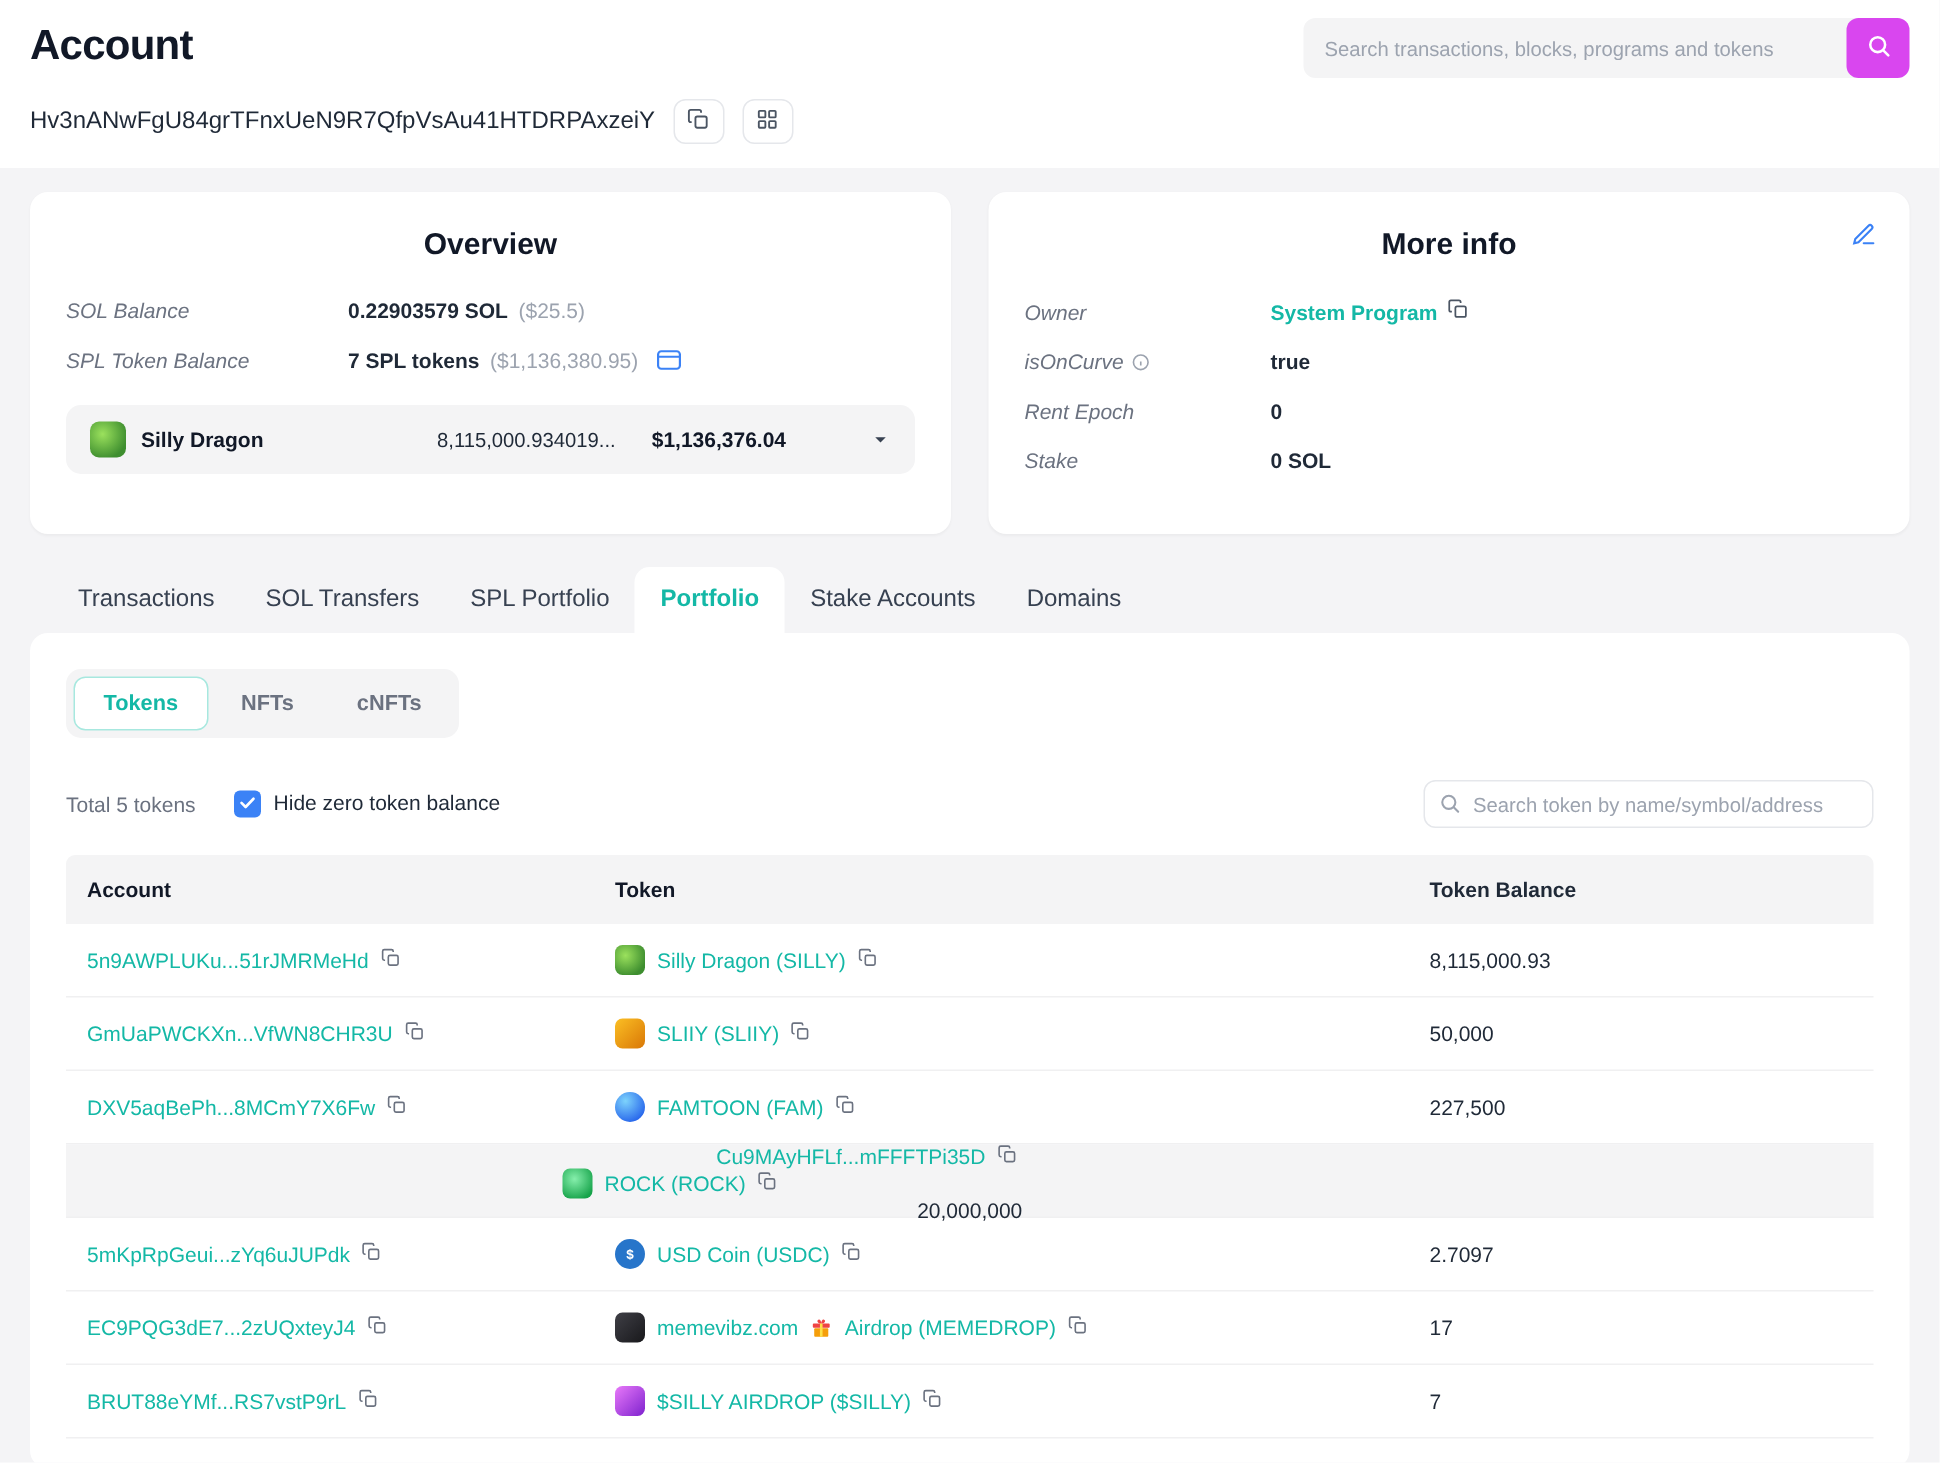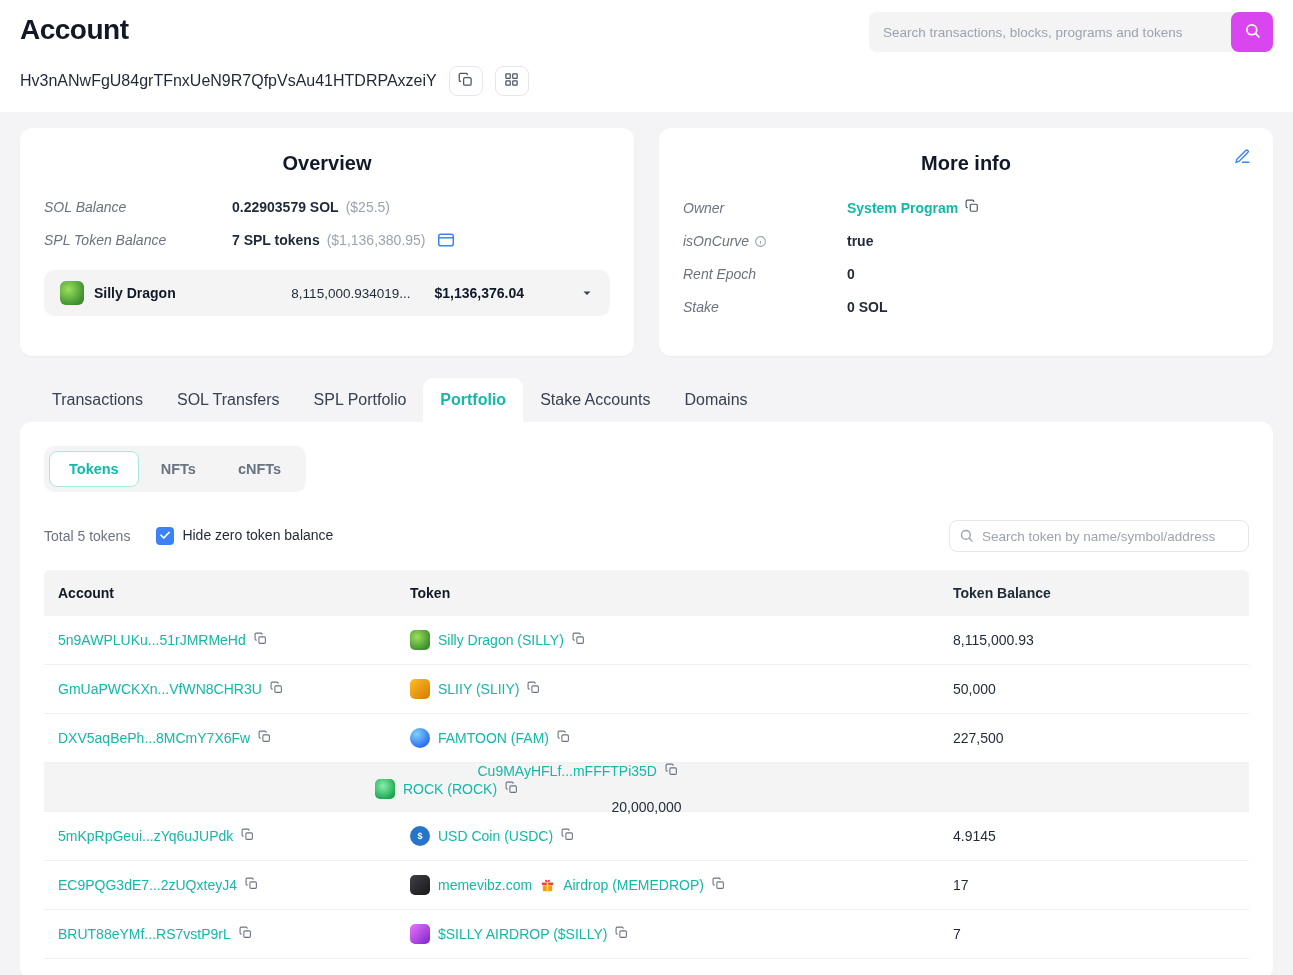--- a/index.html
+++ b/index.html
@@ -391,21 +391,21 @@
       <div class="col-token">
         <span class="tok-ic ic-usdc">$</span>
         <a class="cell-link">USD Coin (USDC)</a>
         <button class="copy-btn">
             <span><svg width="13" height="13" viewBox="0 0 24 24" fill="none" stroke="#6b7280" stroke-width="2">
                 <rect x="9" y="9" width="12" height="12" rx="2"></rect>
                 <path d="M5 15H4a2 2 0 0 1-2-2V4a2 2 0 0 1 2-2h9a2 2 0 0 1 2 2v1"></path>
               </svg></span>
           </button>
       </div>
-      <div class="col-balance">4.9145</div>
+      <div class="col-balance">2.7097</div>
     </div>
 
     <div class="trow">
       <div class="col-account">
         <a class="cell-link">EC9PQG3dE7...2zUQxteyJ4</a>
         <button class="copy-btn">
             <span><svg width="13" height="13" viewBox="0 0 24 24" fill="none" stroke="#6b7280" stroke-width="2">
                 <rect x="9" y="9" width="12" height="12" rx="2"></rect>
                 <path d="M5 15H4a2 2 0 0 1-2-2V4a2 2 0 0 1 2-2h9a2 2 0 0 1 2 2v1"></path>
               </svg></span>

